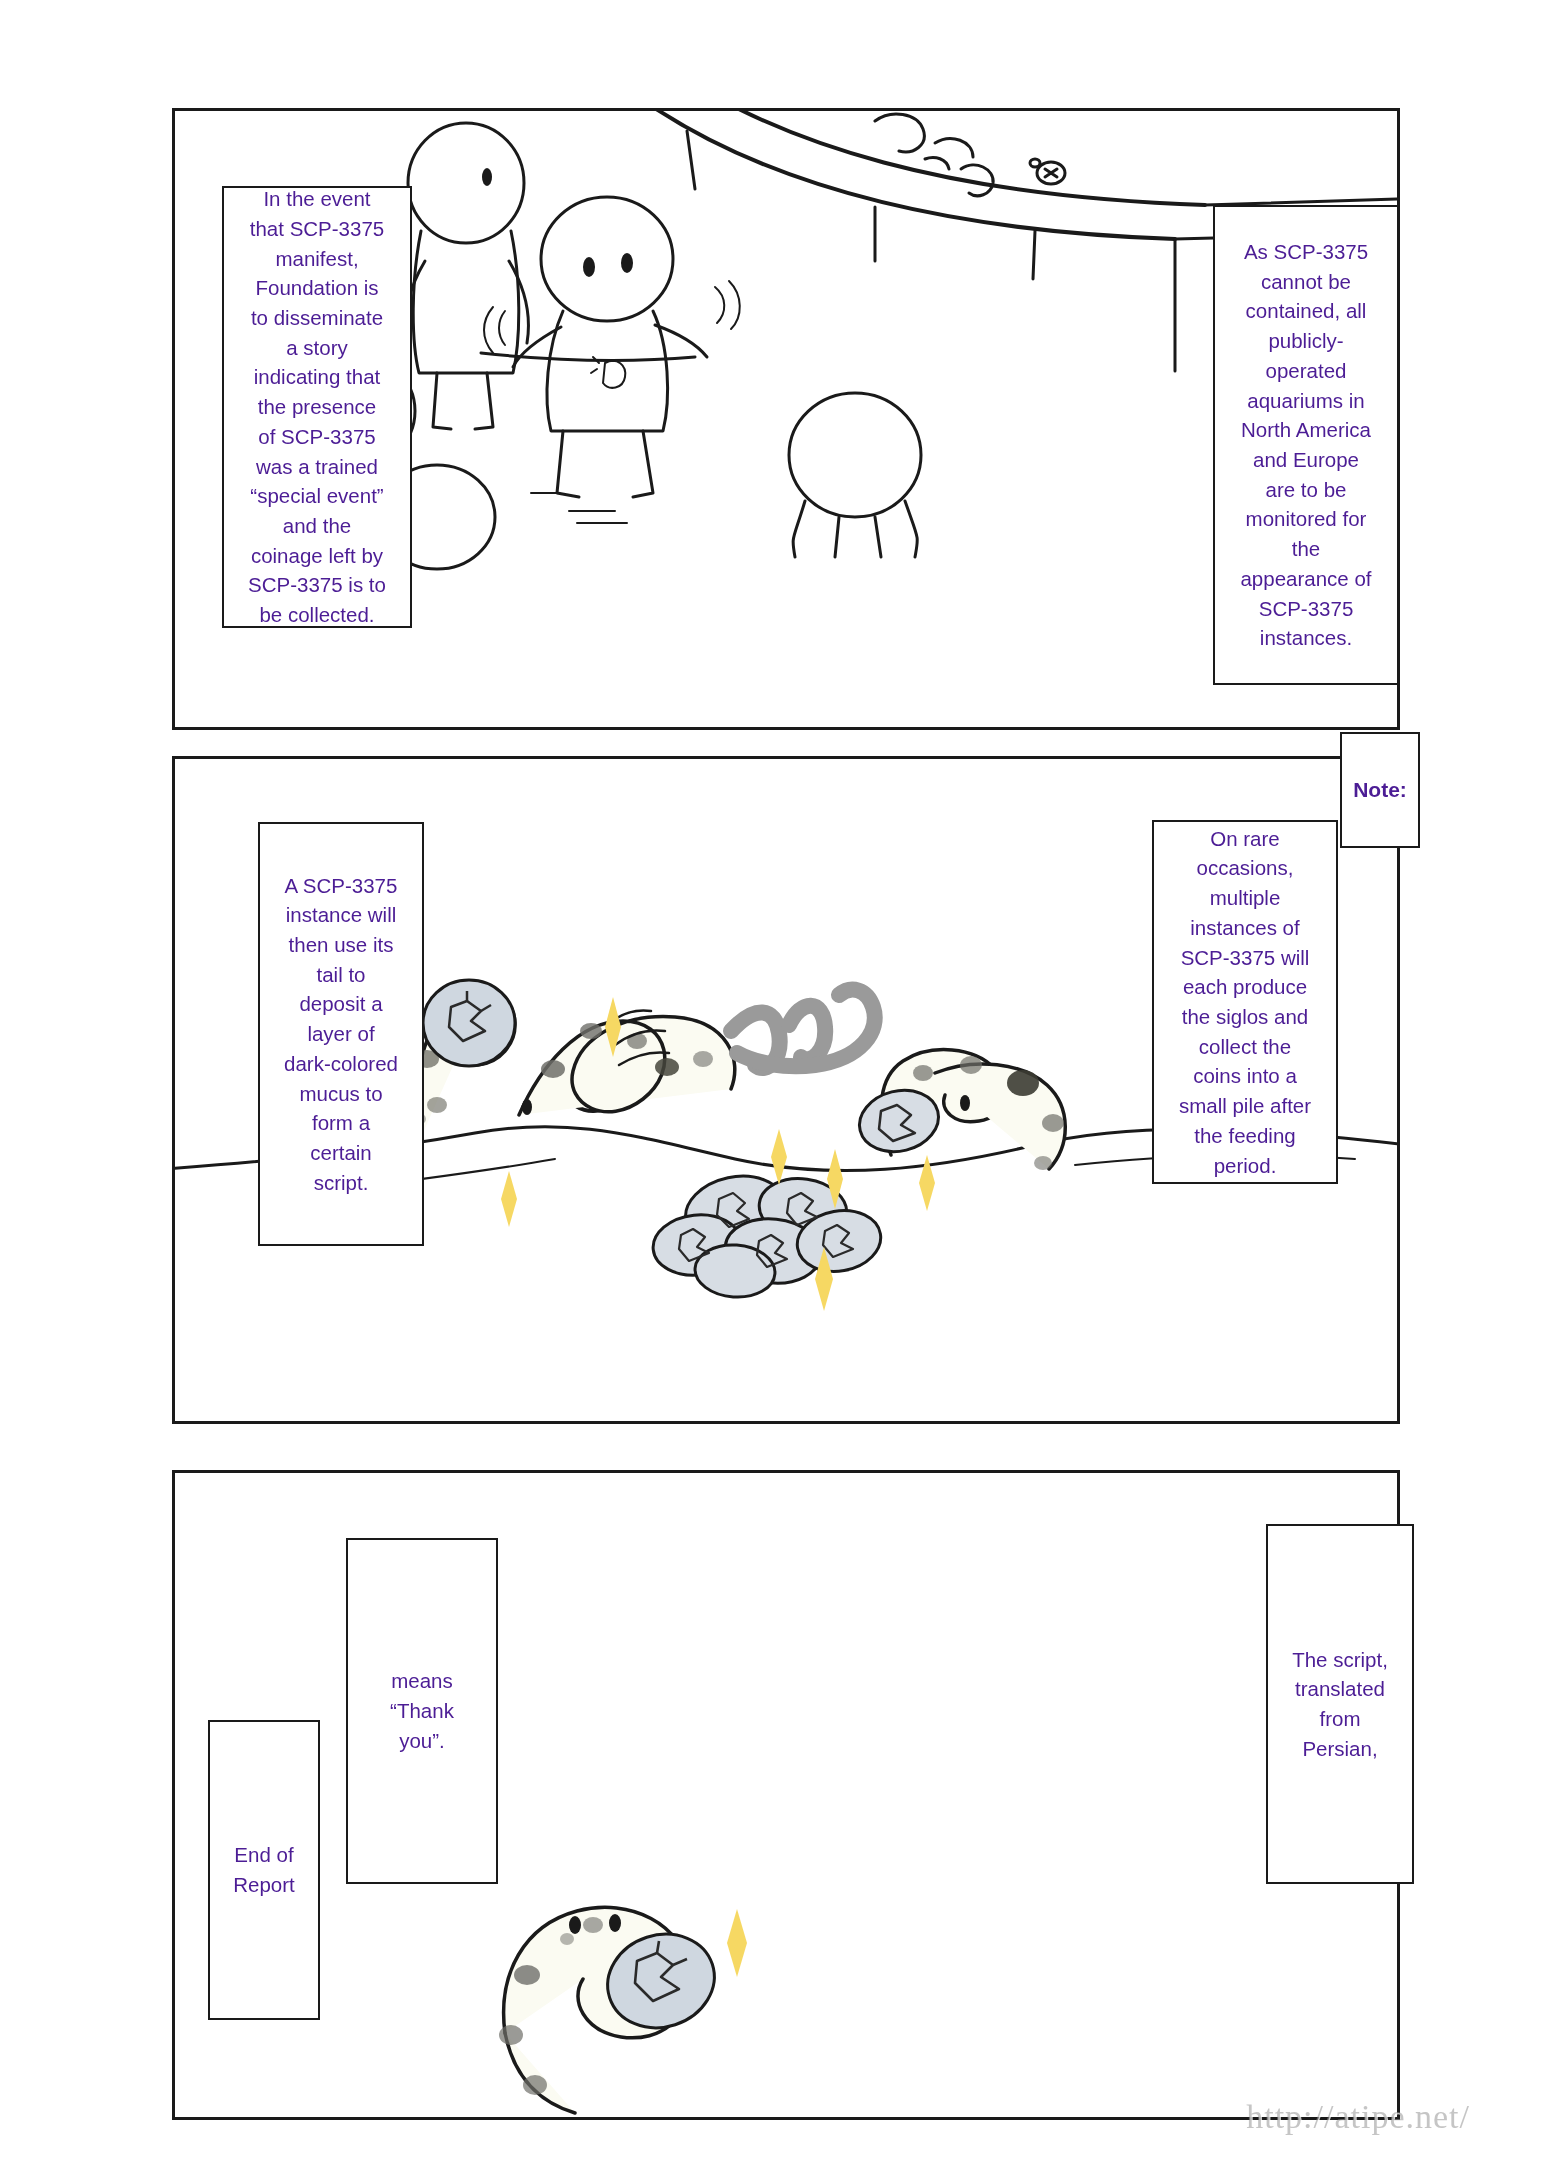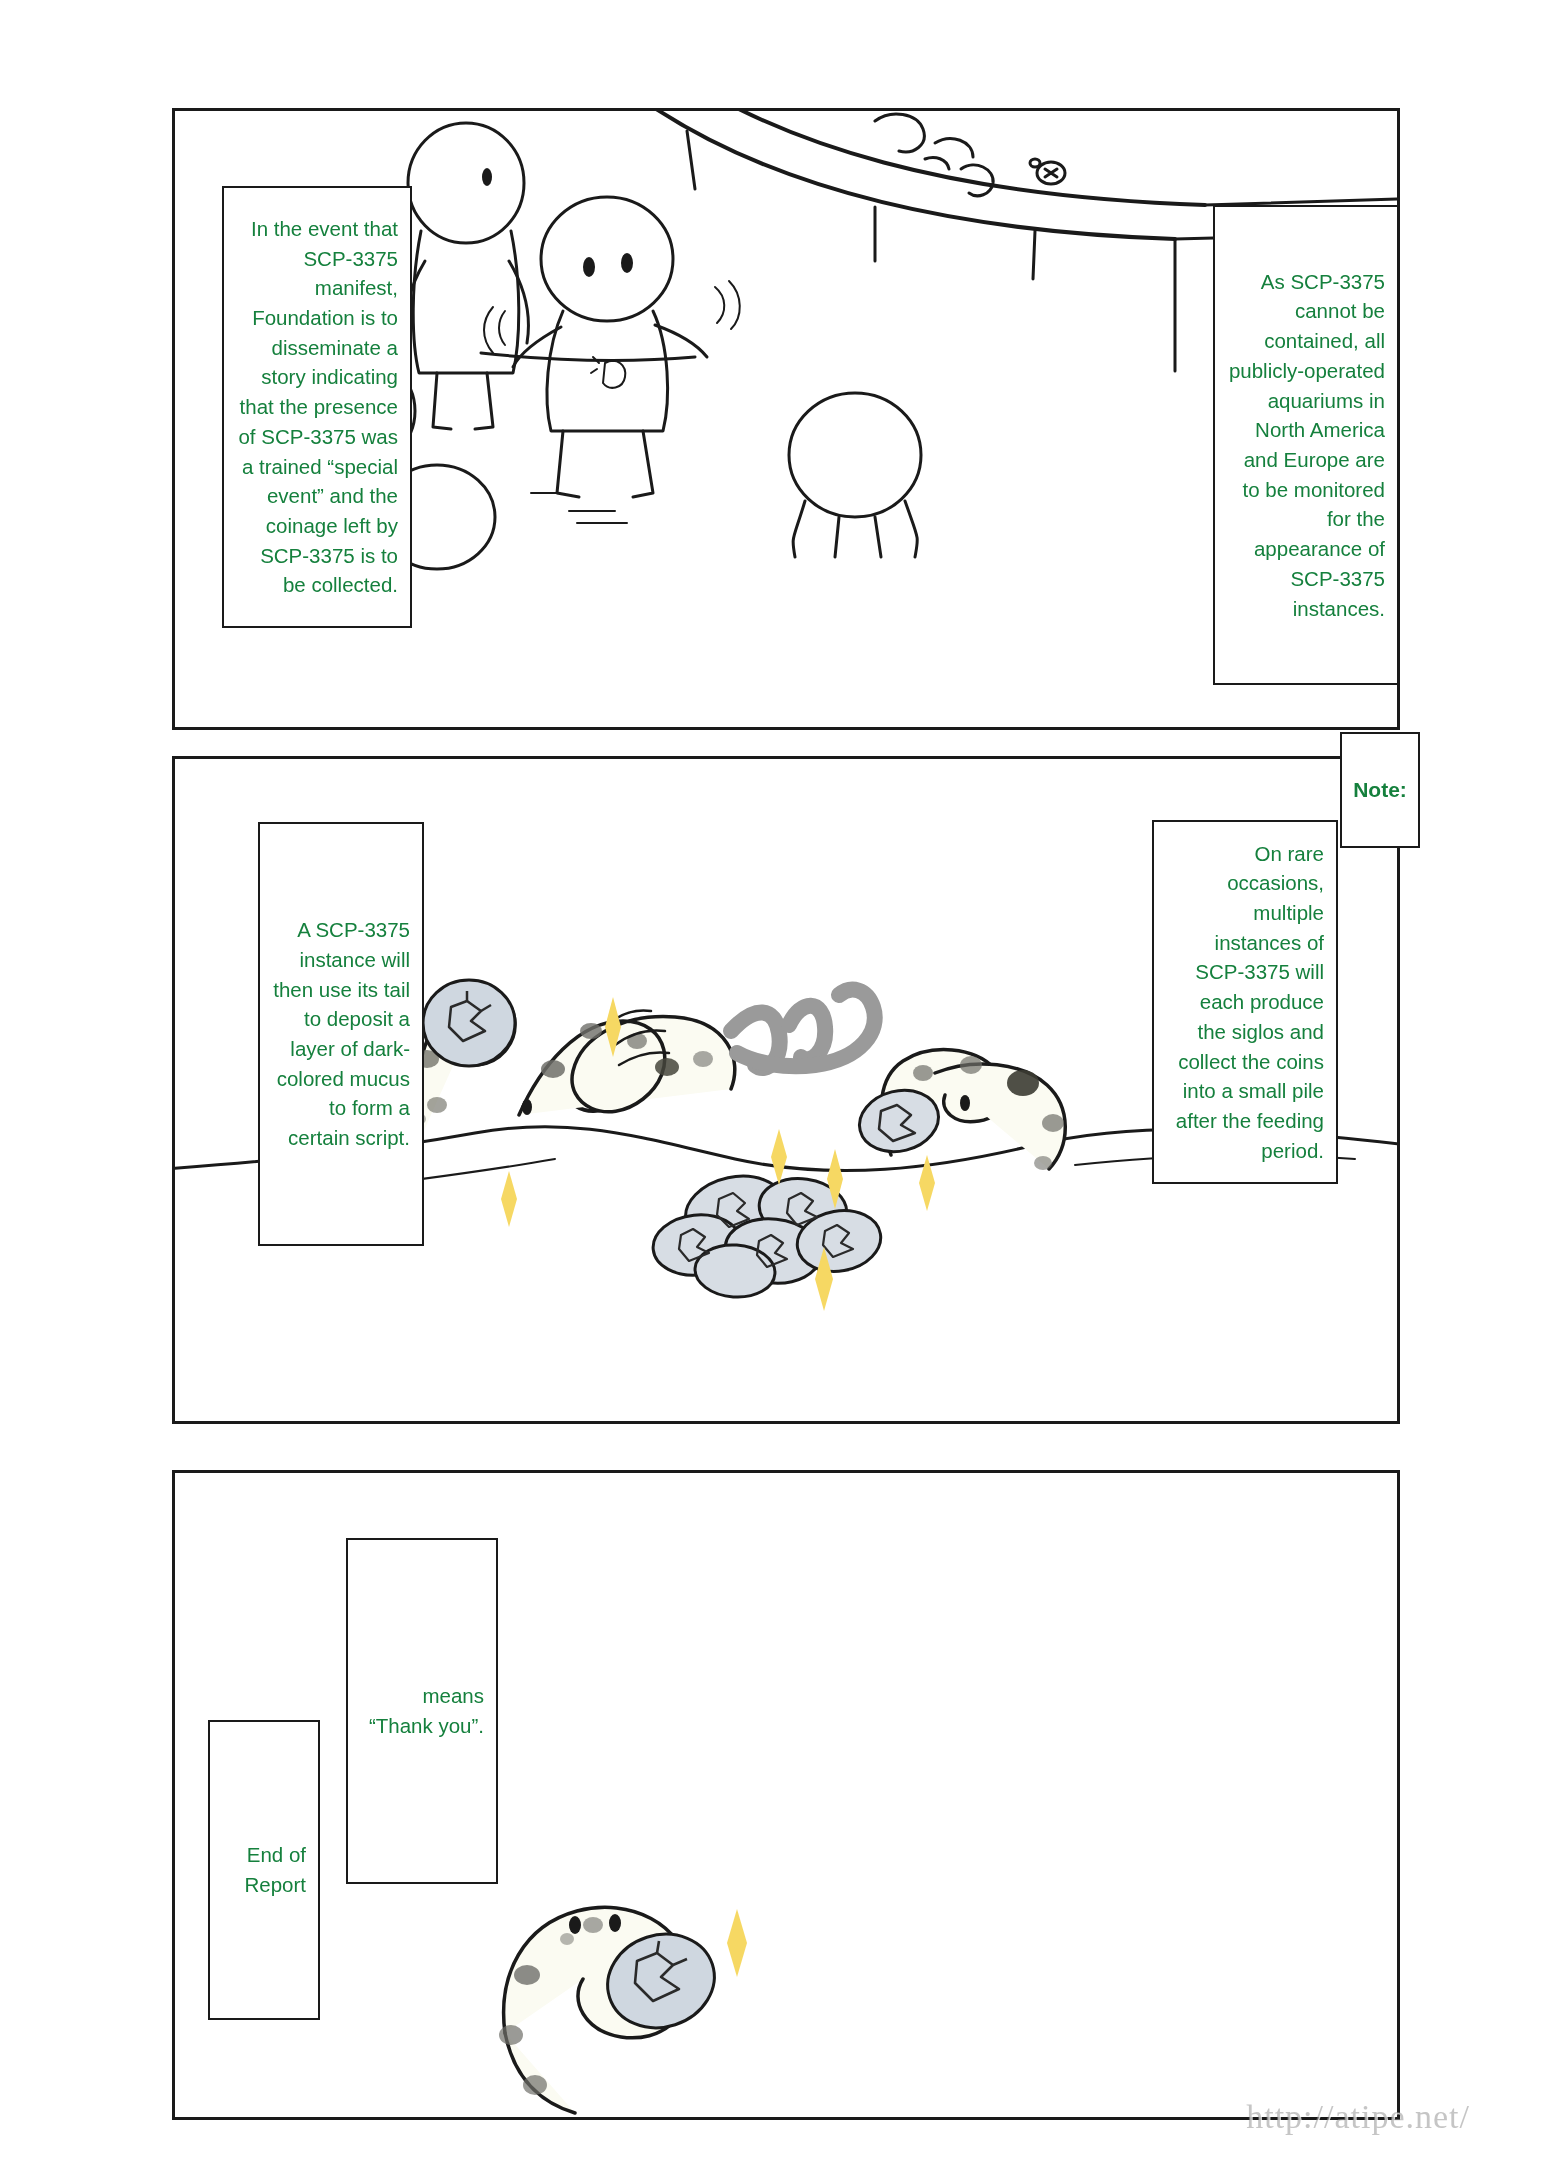--- a/index.html
+++ b/index.html
@@ -28,26 +28,26 @@
   }
   #panel1 { left: 172px; top: 108px; width: 1228px; height: 622px; }
   #panel2 { left: 172px; top: 756px; width: 1228px; height: 668px; }
   #panel3 { left: 172px; top: 1470px; width: 1228px; height: 650px; }
 
   .textbox {
     position: absolute;
     box-sizing: border-box;
     border: 2px solid #1a1a1a;
     background: #fff;
-    color: #15803d;
-    text-align: right;
+    color: #4c1d95;
+    text-align: center;
     display: flex;
     align-items: center;
     justify-content: center;
-    padding: 8px 12px;
+    padding: 8px 24px;
     line-height: 1.45;
     font-size: 20.5px;
     z-index: 40;
     white-space: pre-line;
   }
 
   
   #tb-left1 { left: 222px; top: 186px; width: 190px; height: 442px; }
   #tb-right1 { left: 1213px; top: 160px; width: 186px; height: 480px; margin-top: 45px; }
 
@@ -278,15 +278,16 @@
       </g>
 
       <g fill="#f6d863">
         <path d="M 552 470 l 10 -34 l 10 34 l -10 34 z"></path>
       </g>
     </svg>
   </div>
 
   <div class="textbox" id="tb-end">End of Report</div>
   <div class="textbox" id="tb-means">means “Thank you”.</div>
+  <div class="textbox" id="tb-script">The script, translated from Persian,</div>
 
   <div class="watermark">http://atipe.net/</div>
 </div>
 
 </body></html>

